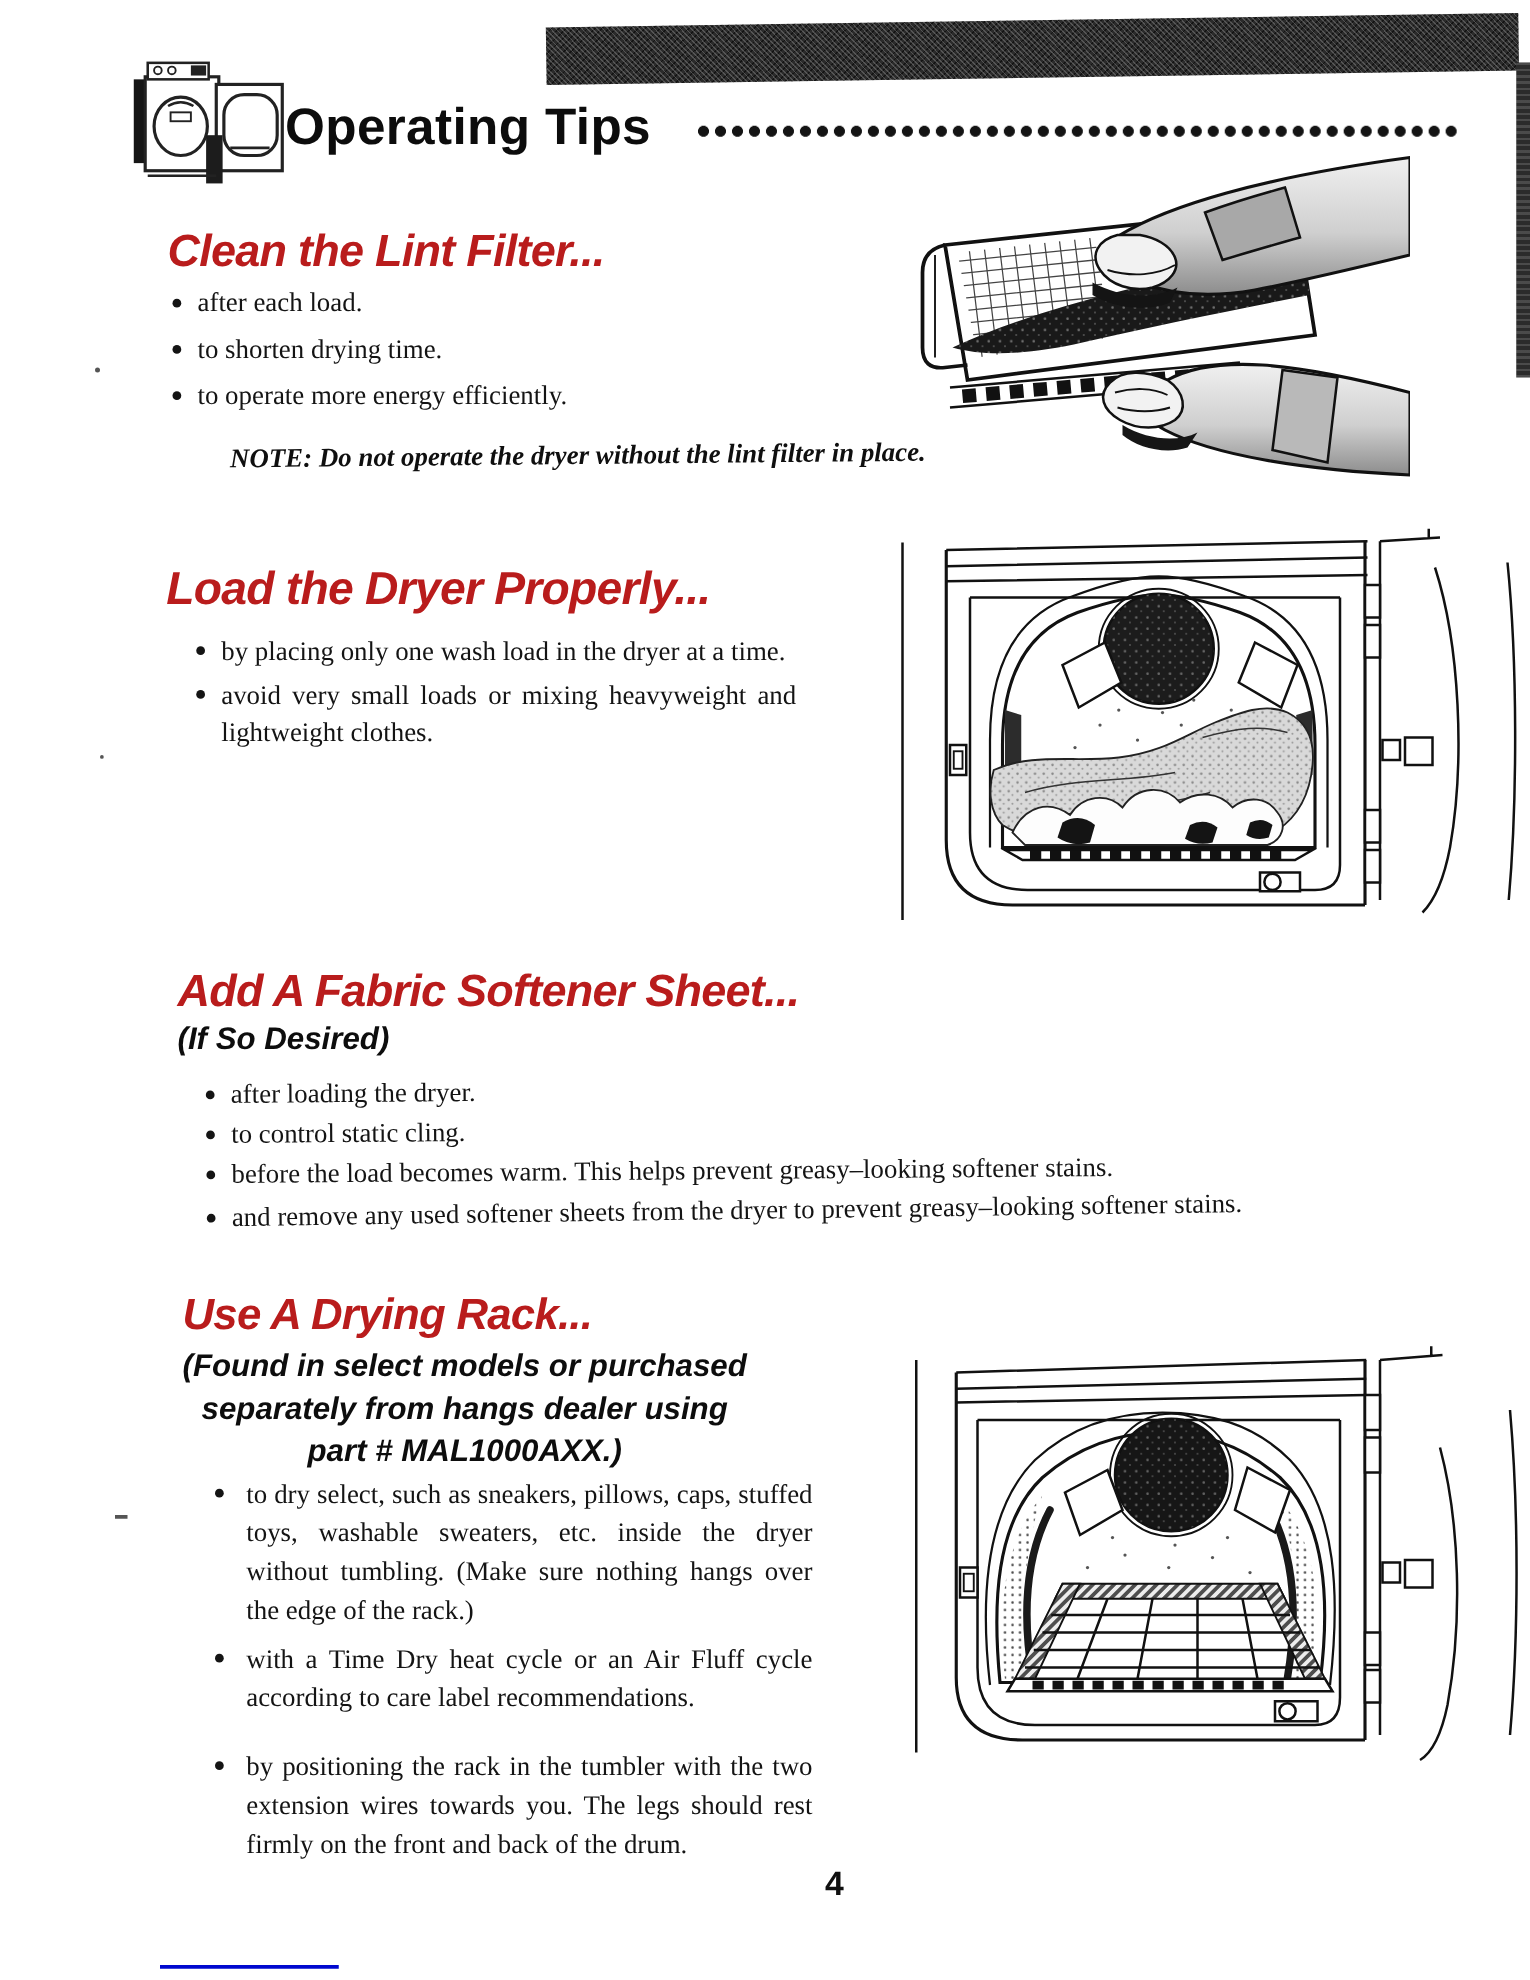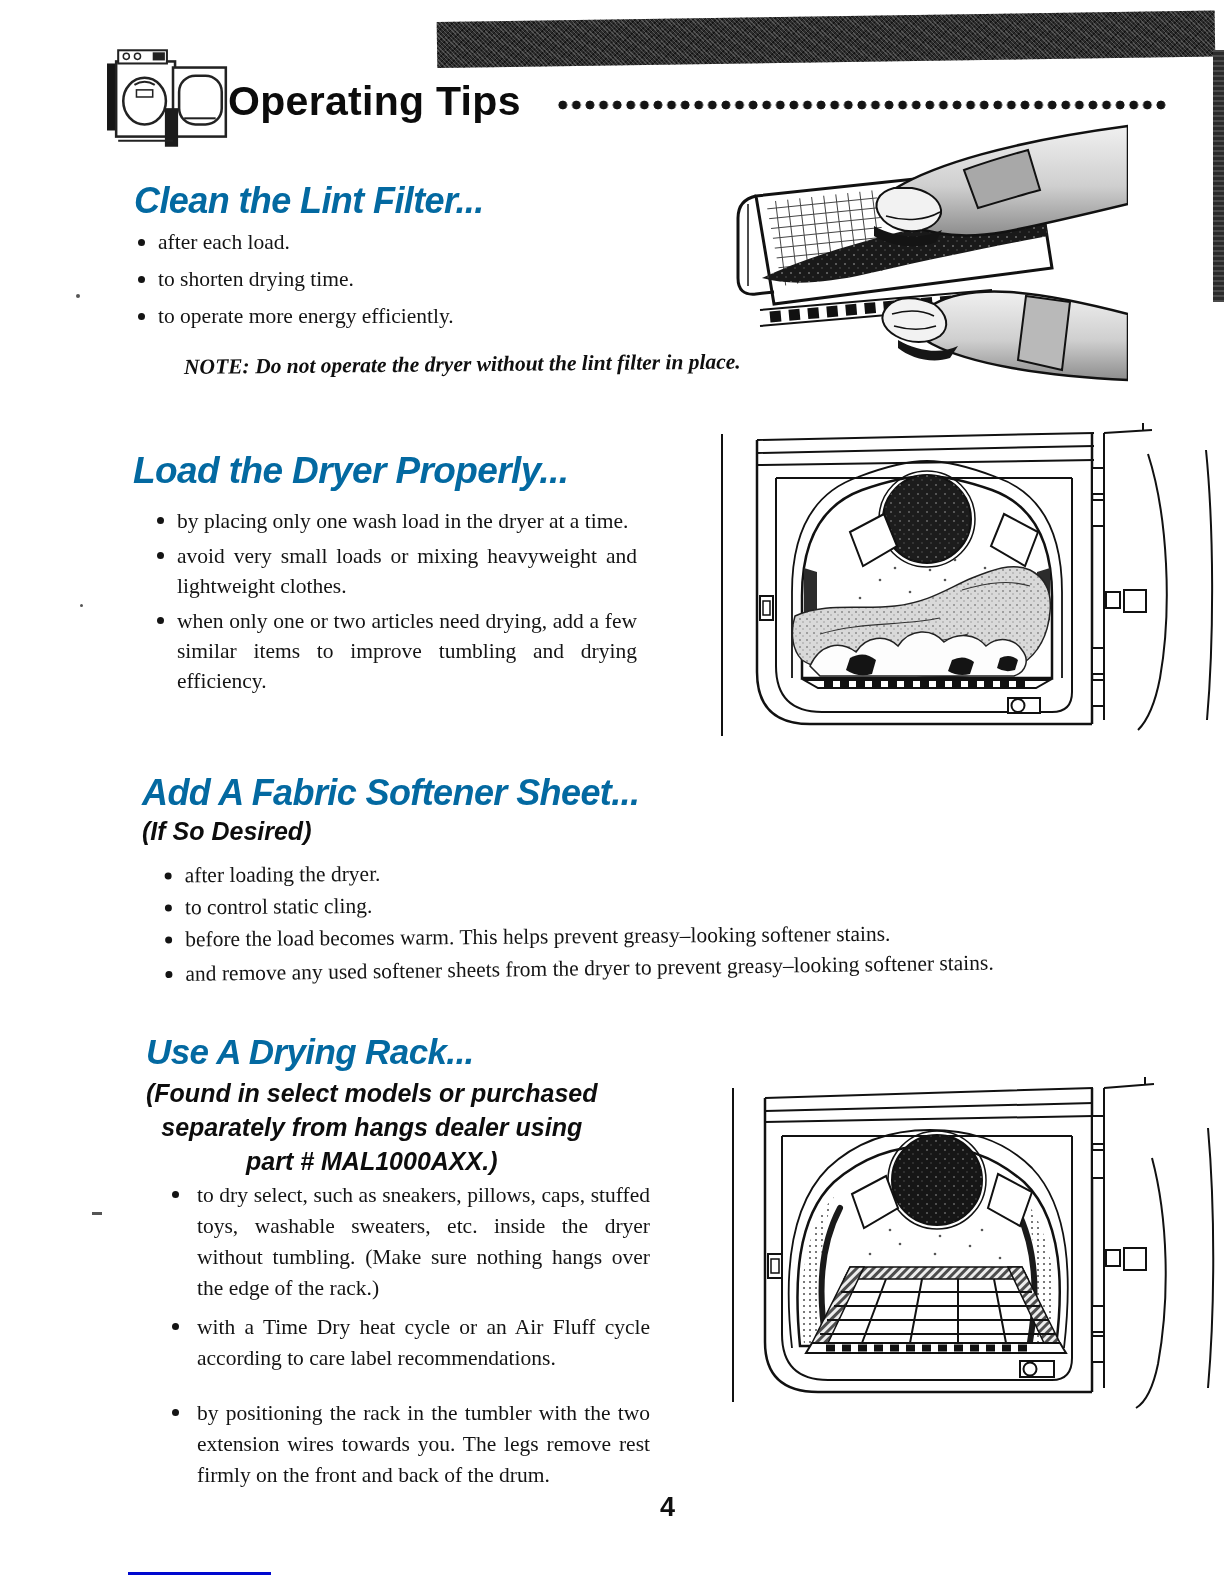--- a/index.html
+++ b/index.html
@@ -15,21 +15,21 @@
   .rightbar{left:1213px;top:50px;width:11px;height:252px;
     background-image:repeating-linear-gradient(0deg, rgba(255,255,255,0.15) 0 2px, transparent 2px 5px);}
   
   .title{margin:0;left:228px;top:78px;font-family:"Liberation Sans",sans-serif;
          font-size:41px;font-weight:700;letter-spacing:0.3px;color:#0c0c0c;}
   .leader{left:556px;top:99px;width:612px;height:12px;
     background-image:radial-gradient(circle,#141414 4.1px,transparent 4.7px);
     background-size:13.6px 12px;background-repeat:repeat-x;background-position:left center;}
   
   .hsec{margin:0;font-family:"Liberation Sans",sans-serif;font-style:italic;font-weight:700;
-        letter-spacing:-0.6px;color:#0369a1;white-space:nowrap;}
+        letter-spacing:-0.6px;color:#b91c1c;white-space:nowrap;}
   .hsub{margin:0;font-family:"Liberation Sans",sans-serif;font-style:italic;font-weight:700;
         color:#0d0d0d;white-space:nowrap;text-align:center;}
   
   .b{display:flex;align-items:flex-start;}
   .b .dot{flex:0 0 auto;width:7px;height:7px;border-radius:50%;background:#141414;margin:11px 13px 0 0;}
   .b .t{flex:1;font-size:21.5px;line-height:28px;color:#141414;}
   .just .t{text-align:justify;line-height:30px;}
   .wide .t{white-space:nowrap;line-height:24px;}
   .note{font-size:21.5px;font-weight:700;font-style:italic;color:#0f0f0f;}
   .pagenum{font-family:"Liberation Sans",sans-serif;font-weight:700;font-size:27px;color:#101010;}
@@ -145,24 +145,20 @@
   <h2 class="abs hsec" style="left:133px;top:450px;font-size:37px">Load the Dryer Properly...</h2>
 
   <div class="abs just" style="left:157px;top:506px;width:480px">
     <div class="b" style="margin-bottom:5px">
       <span class="dot"></span>
       <div class="t">by placing only one wash load in the dryer at a time.</div>
     </div>
     <div class="b" style="margin-bottom:5px">
       <span class="dot"></span>
       <div class="t">avoid very small loads or mixing heavyweight and lightweight clothes.</div>
-    </div>
-    <div class="b">
-      <span class="dot"></span>
-      <div class="t">when only one or two articles need drying, add a few similar items to improve tumbling and drying efficiency.</div>
     </div>
   </div>
 
   <div class="abs" style="left:700px;top:420px;width:524px;height:322px">
     <svg viewBox="0 0 524 322" width="524" height="322">
       <path d="M 22,14 L 22,316" stroke="#111" stroke-width="2"></path>
       <path d="M 57,20 L 394,13 M 57,33 L 394,26 M 57,45 L 394,40" stroke="#111" stroke-width="2" fill="none"></path>
       <path d="M 57,20 L 57,252 Q 57,304 110,304 L 392,304 M 392,13 L 392,304" fill="none" stroke="#111" stroke-width="2.5"></path>
       <path d="M 76,58 L 76,246 Q 76,292 122,292 L 352,292 Q 372,292 372,272 L 372,58 M 76,58 L 372,58" fill="none" stroke="#111" stroke-width="2"></path>
       <path d="M 92,258 L 92,172 Q 92,80 158,57 Q 200,41 227,41 Q 254,41 296,57 Q 362,80 362,172 L 362,258" fill="none" stroke="#111" stroke-width="1.8"></path>
@@ -246,21 +242,21 @@
     <div class="b" style="margin-bottom:8px">
       <span class="dot" style="margin-right:18px"></span>
       <div class="t" style="line-height:31px">to dry select, such as sneakers, pillows, caps, stuffed toys, washable sweaters, etc. inside the dryer without tumbling. (Make sure nothing hangs over the edge of the rack.)</div>
     </div>
     <div class="b" style="margin-bottom:24px">
       <span class="dot" style="margin-right:18px"></span>
       <div class="t" style="line-height:31px">with a Time Dry heat cycle or an Air Fluff cycle according to care label recommendations.</div>
     </div>
     <div class="b">
       <span class="dot" style="margin-right:18px"></span>
-      <div class="t" style="line-height:31px">by positioning the rack in the tumbler with the two extension wires towards you. The legs remove rest firmly on the front and back of the drum.</div>
+      <div class="t" style="line-height:31px">by positioning the rack in the tumbler with the two extension wires towards you. The legs should rest firmly on the front and back of the drum.</div>
     </div>
   </div>
 
   <div class="abs" style="left:700px;top:1058px;width:524px;height:352px">
     <svg viewBox="0 0 524 352" width="524" height="352">
       <path d="M 33,30 L 33,344" stroke="#111" stroke-width="2"></path>
       <path d="M 65,40 L 393,30 M 65,53 L 393,45 M 65,64 L 393,58" stroke="#111" stroke-width="2" fill="none"></path>
       <path d="M 65,40 L 65,284 Q 65,334 118,334 L 392,334 M 392,30 L 392,334" fill="none" stroke="#111" stroke-width="2.5"></path>
       <path d="M 82,78 L 82,276 Q 82,322 128,322 L 352,322 Q 372,322 372,300 L 372,78 M 82,78 L 372,78" fill="none" stroke="#111" stroke-width="2"></path>
       <path d="M 92,290 C 84,220 88,150 128,110 C 160,80 196,72 230,72 C 266,72 302,80 332,110 C 370,150 372,220 364,290" fill="none" stroke="#111" stroke-width="1.8"></path>

